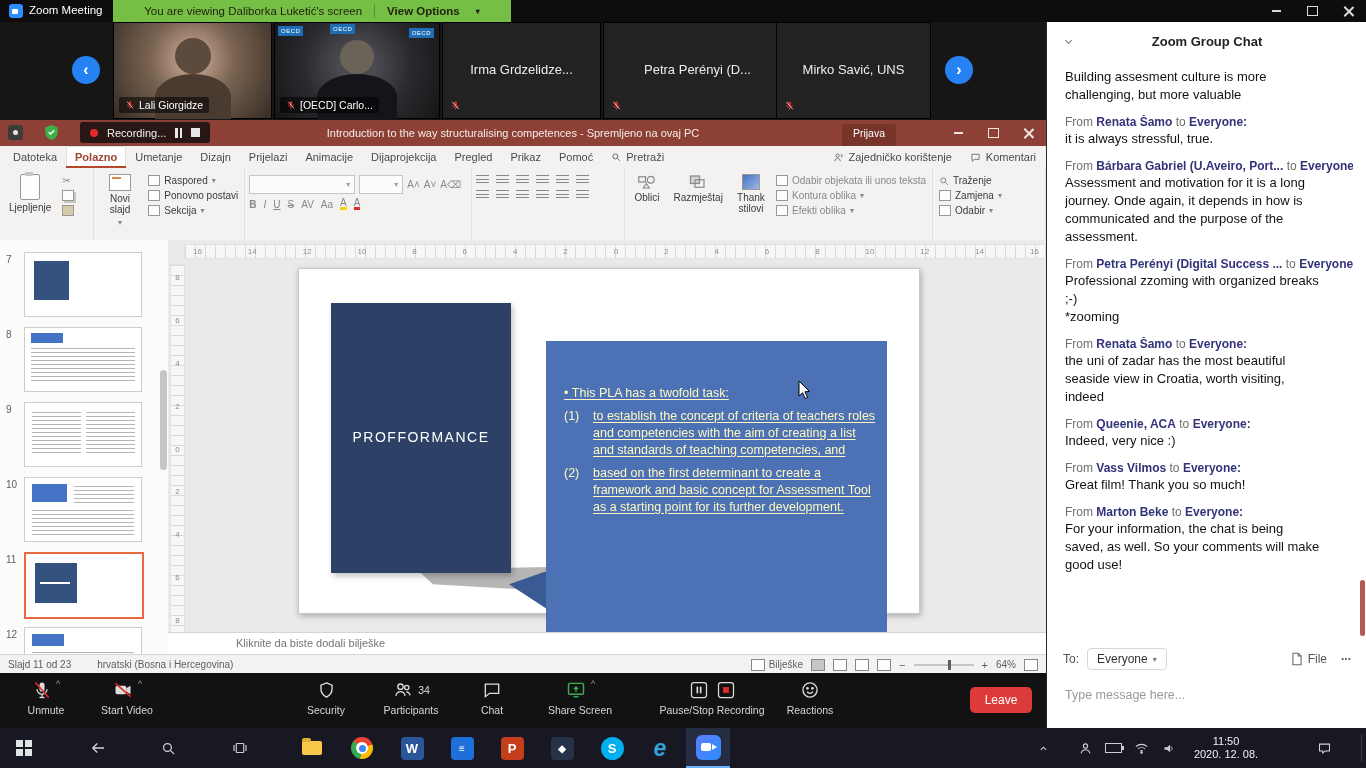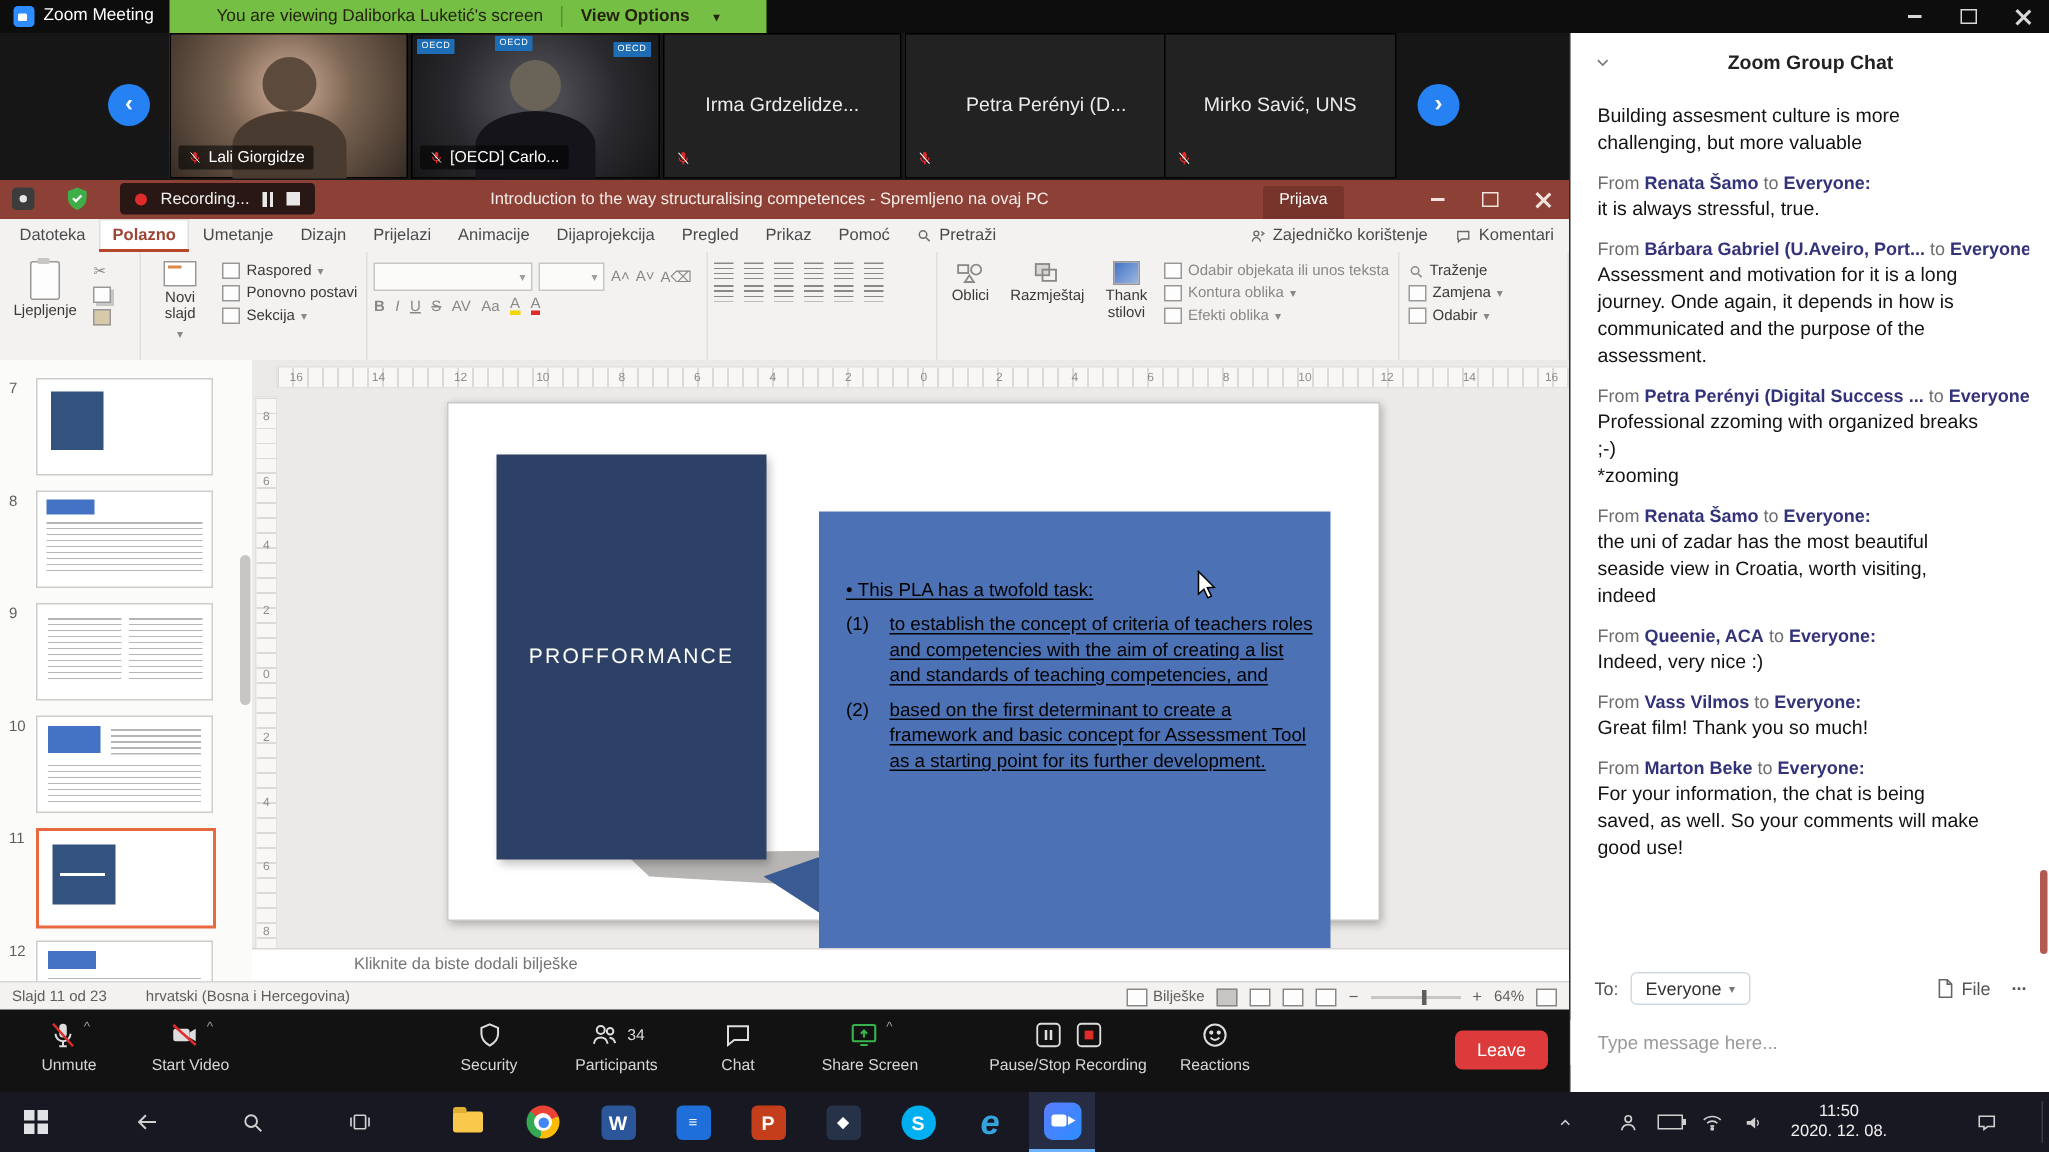--- a/index.html
+++ b/index.html
@@ -115,21 +115,21 @@
           align-items:center;padding:8px 0;font-size:8px;color:#908e8c}
   #sheet{position:absolute;left:130px;top:28px;width:620px;height:344px;background:#fff;
          border:1px solid #cbc9c7;box-shadow:1px 2px 6px rgba(0,0,0,.28)}
   #gray-fold{position:absolute;left:118px;top:298px;width:132px;height:24px;background:#b8b6b4;
              clip-path:polygon(0 10%,100% 0,86% 95%,12% 72%)}
   #navy-box{position:absolute;left:32px;top:34px;width:180px;height:270px;background:#2d4166;
             box-shadow:2px 3px 6px rgba(0,0,0,.25)}
   #brand{position:absolute;left:0;right:0;top:126px;text-align:center;color:#fff;font-size:14px;letter-spacing:1.5px}
   #blue-fold{position:absolute;left:210px;top:302px;width:38px;height:38px;background:#3a5a94;
              clip-path:polygon(100% 0,100% 100%,0 35%)}
-  #blue-box{position:absolute;left:247px;top:72px;width:341px;height:316px;background:#4c72b5;color:#000000}
+  #blue-box{position:absolute;left:247px;top:72px;width:341px;height:316px;background:#4c72b5;color:#fef9c3}
   #blue-inner{position:absolute;left:18px;right:10px;top:44px;font-size:12.5px;line-height:17px}
   .uline{text-decoration:underline;text-underline-offset:2px}
   .sitem{display:flex;margin-top:6px}
   .snum{width:29px;flex:none}
   .stext{flex:1;max-width:284px}
   #cursor{position:absolute;left:630px;top:140px}
 
   #notes-bar{position:absolute;left:168px;top:512px;width:878px;height:22px;background:#fff;
              border-top:1px solid #d8d6d4;font-size:11px;color:#767472;line-height:21px;padding-left:68px}
   #ppt-status{position:absolute;left:0;top:534px;width:1046px;height:19px;background:#f3f2f1;

